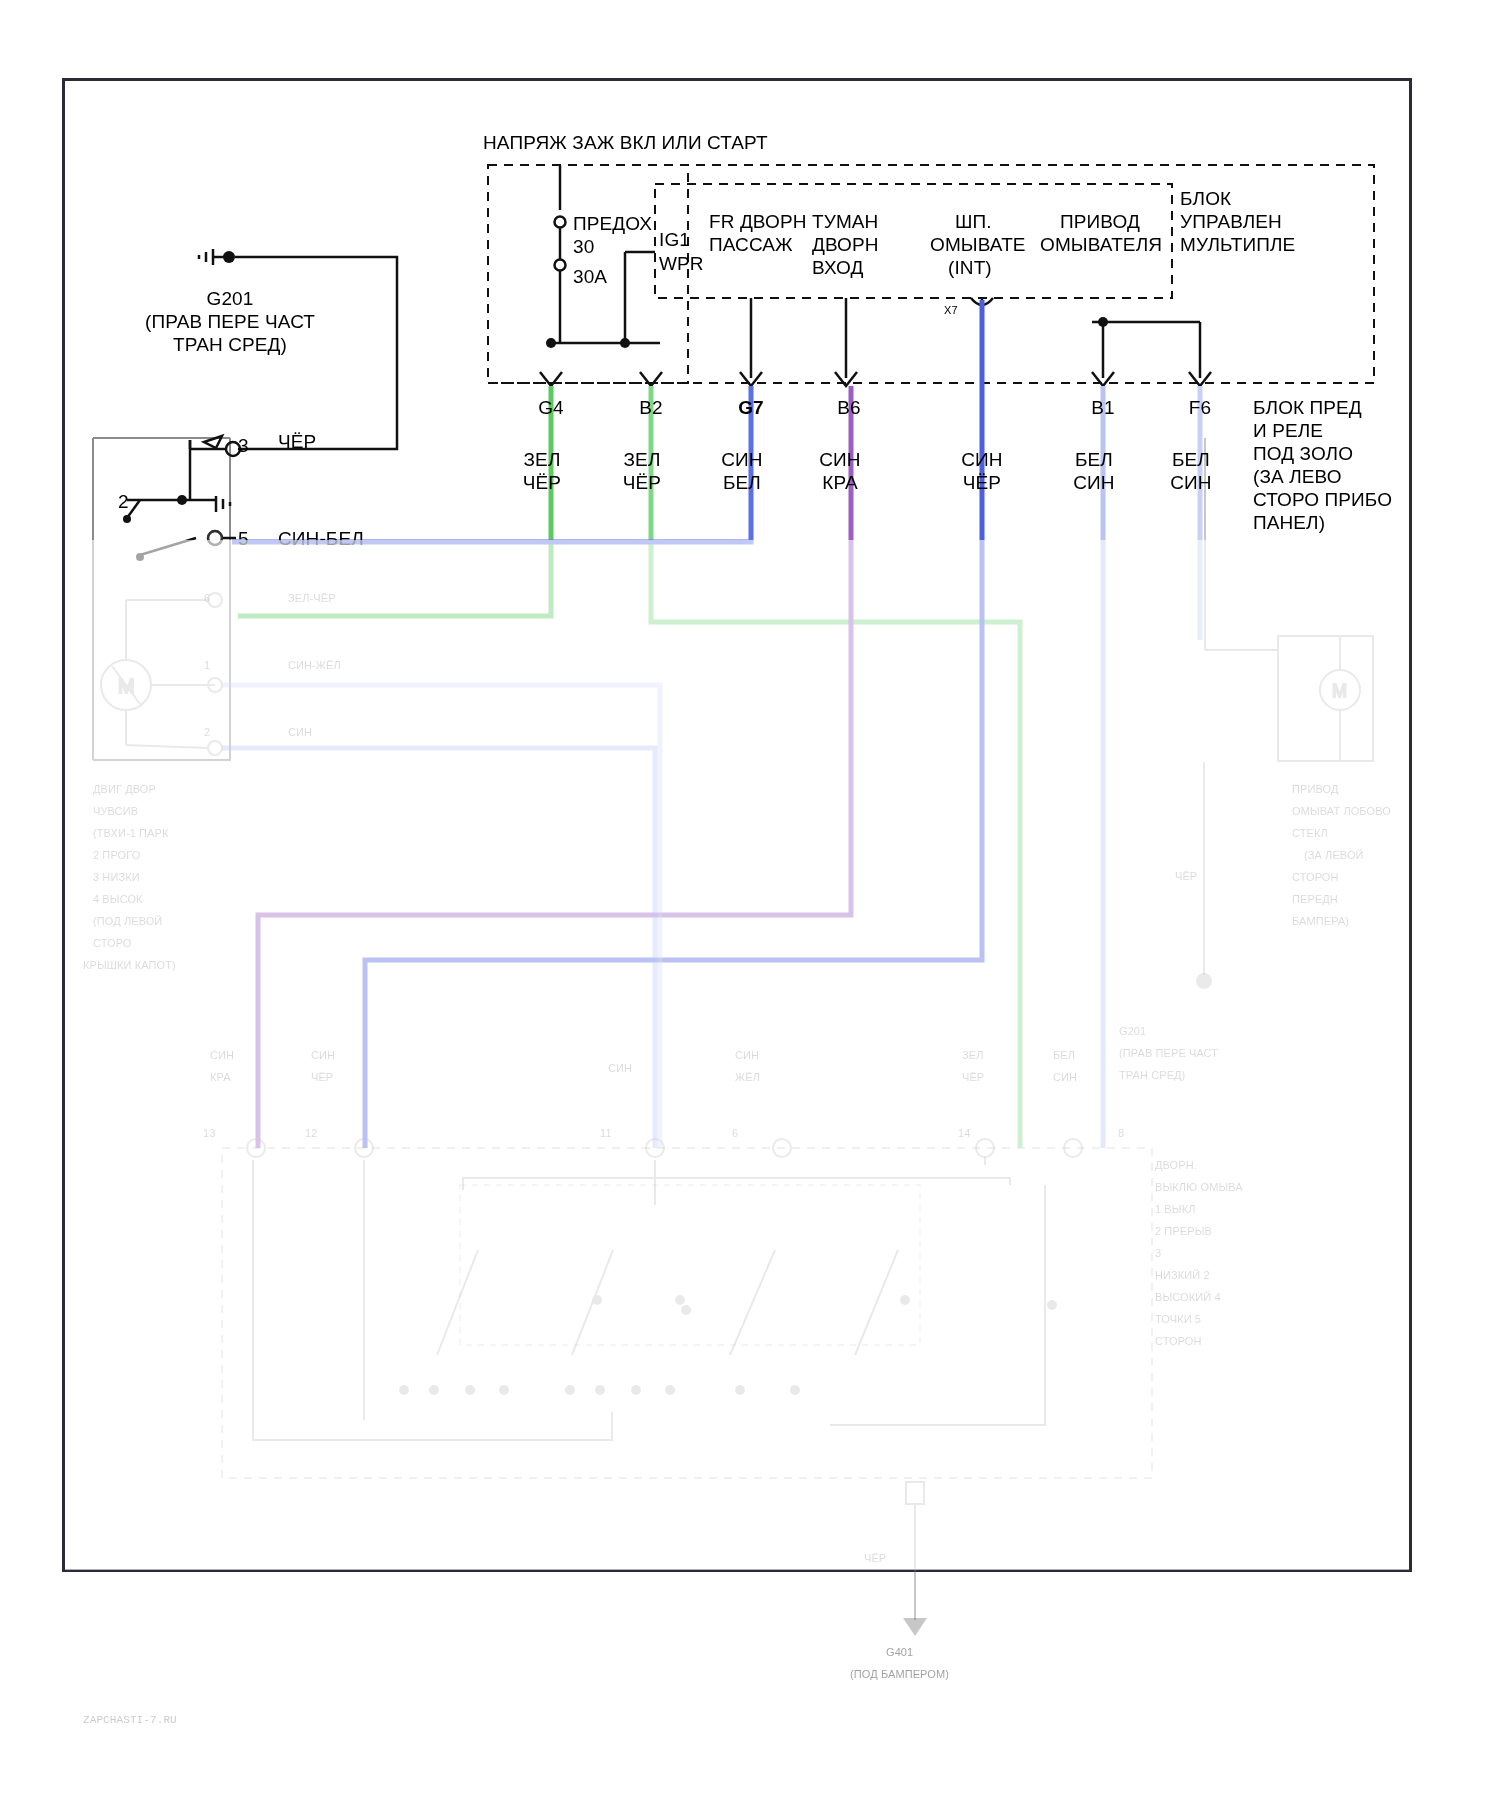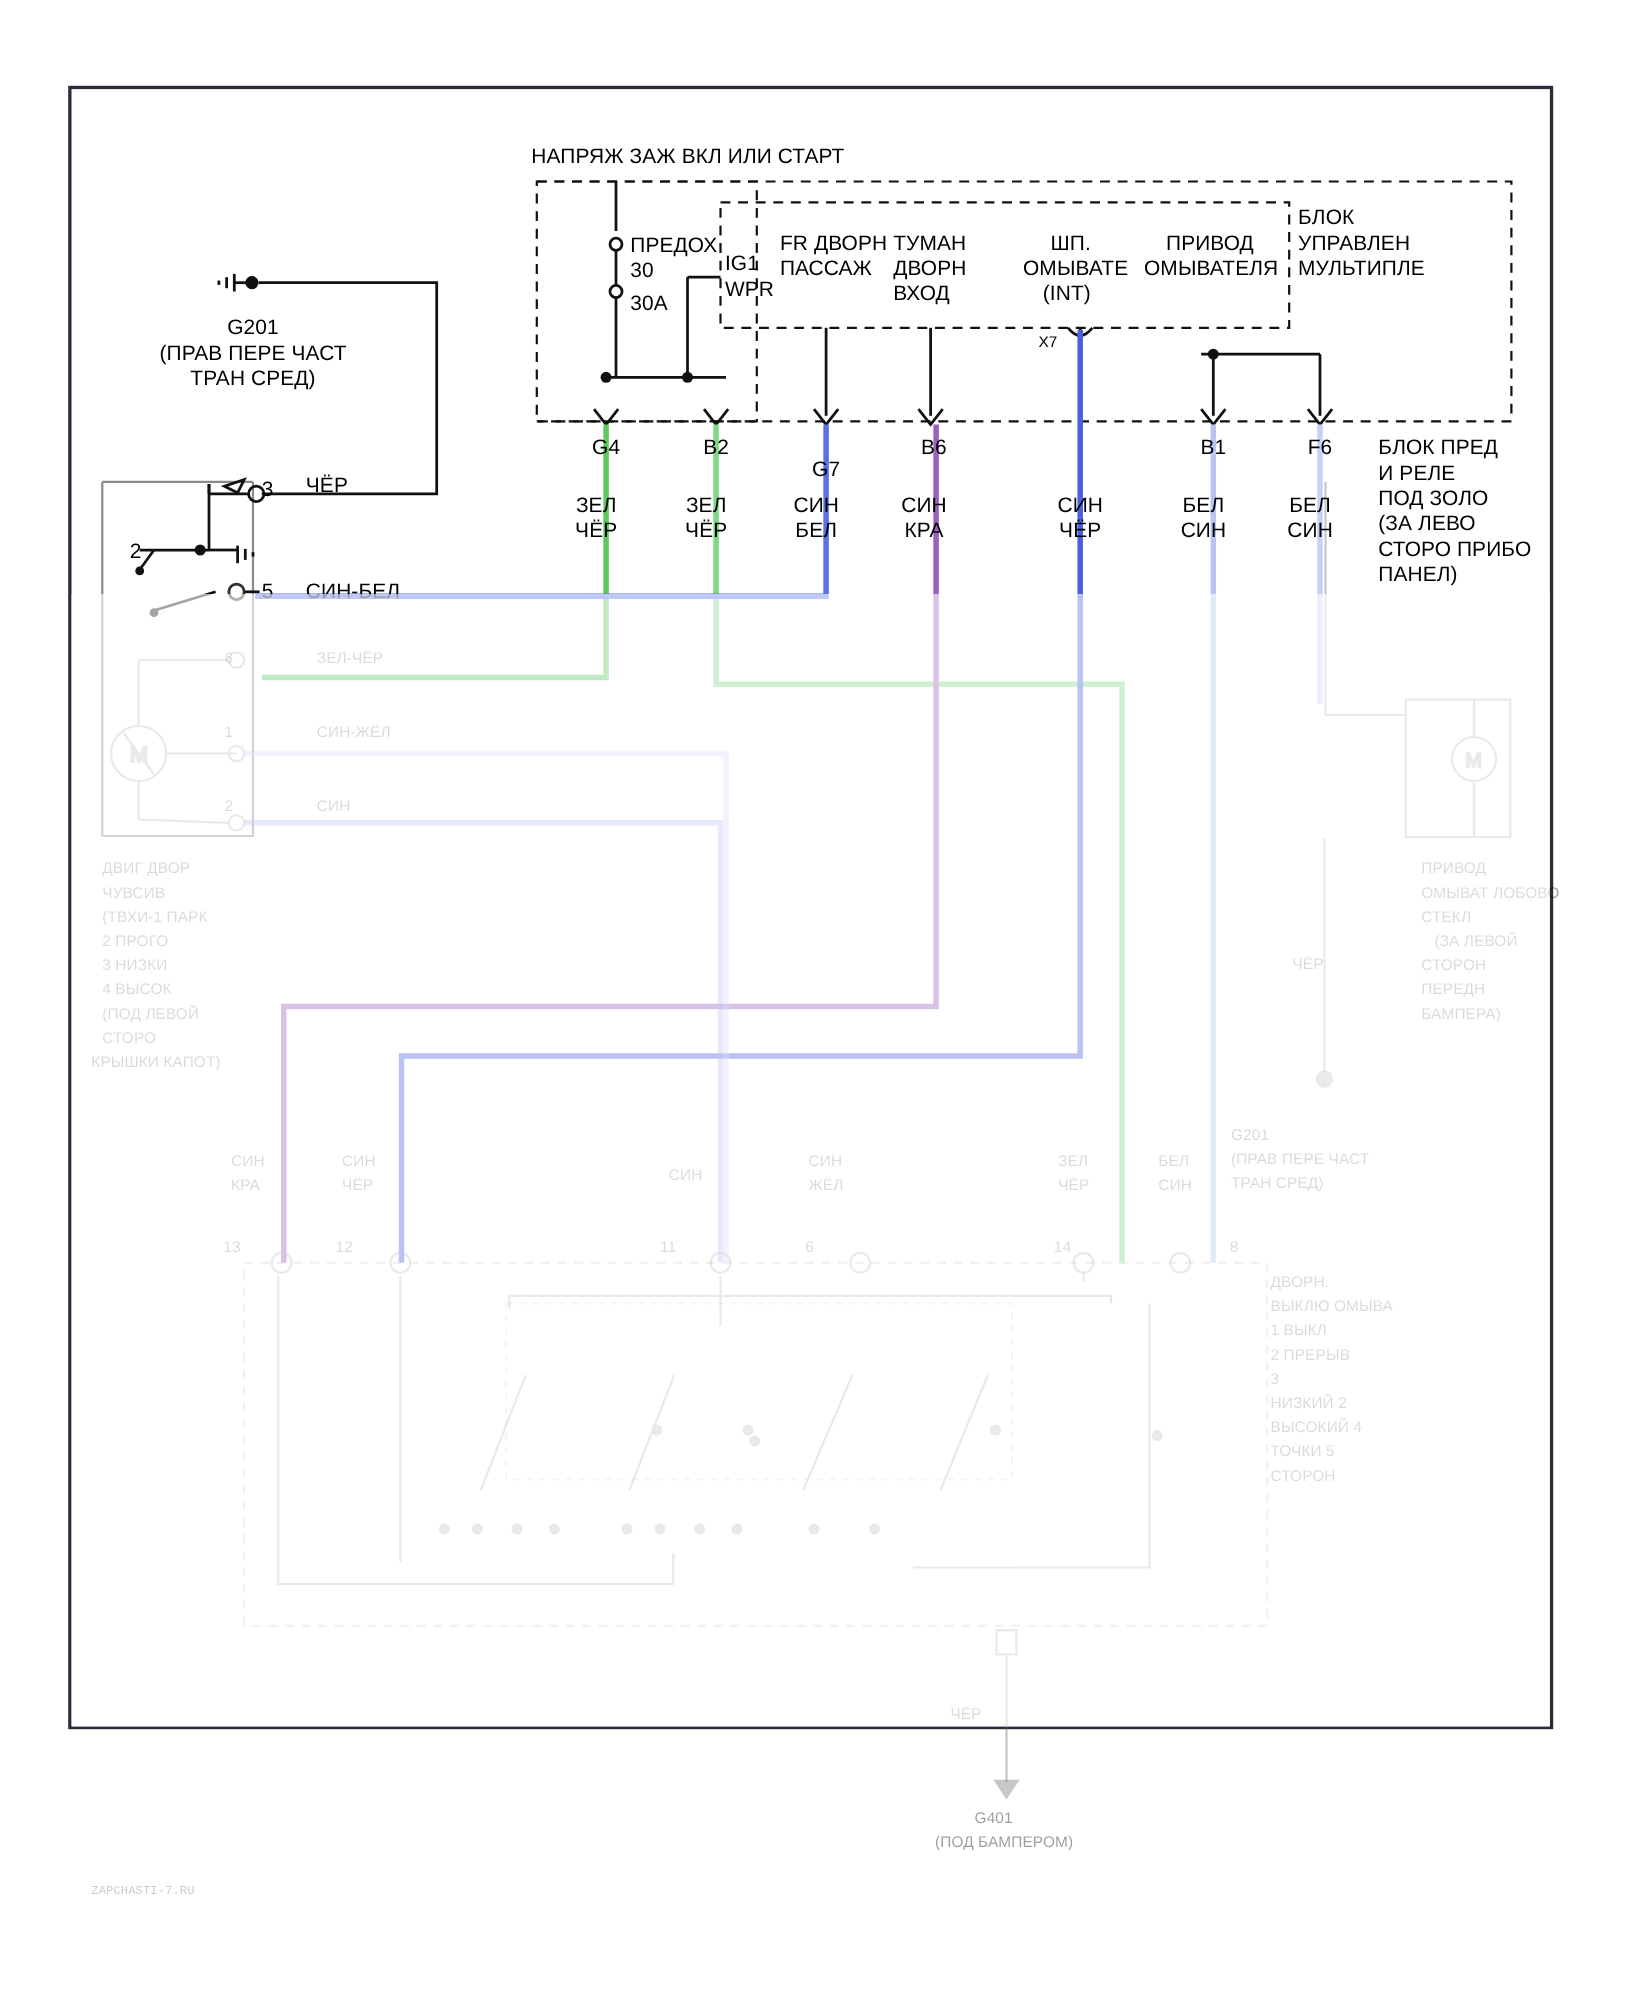--- a/index.html
+++ b/index.html
@@ -37,21 +37,21 @@
     pointer-events: none;
     z-index: 40;
   }
   .lbl {
     position: absolute;
     font-size: 19px;
     line-height: 23px;
     white-space: pre;
     letter-spacing: 0.1px;
   }
-  .lbl.sm { font-size: 14px; line-height: 21px; }
+  .lbl.sm { font-size: 11px; line-height: 21px; }
   .lbl.tiny { font-size: 11px; line-height: 13px; color:#777;font-family:Liberation Mono, monospace; }
   .lbl.c { text-align: center; }
   svg.layer {
     position: absolute;
     left: 0; top: 0;
     width: 1500px; height: 1814px;
     overflow: visible;
   }
   .faded { opacity: 0.38; }
 </style>
@@ -273,21 +273,21 @@
   <div class="lbl c" style="left:110px; top:333px; width:240px;">ТРАН СРЕД)</div>
 
   <div class="lbl c" style="left:514px; top:396px; width:74px;">G4</div>
   <div class="lbl c" style="left:505px; top:448px; width:74px;">ЗЕЛ</div>
   <div class="lbl c" style="left:505px; top:471px; width:74px;">ЧЁР</div>
 
   <div class="lbl c" style="left:614px; top:396px; width:74px;">B2</div>
   <div class="lbl c" style="left:605px; top:448px; width:74px;">ЗЕЛ</div>
   <div class="lbl c" style="left:605px; top:471px; width:74px;">ЧЁР</div>
 
-  <div class="lbl c" style="left:714px; top:416px; width:74px;">G7</div>
+  <div class="lbl c" style="left:714px; top:396px; width:74px;font-weight:bold;">G7</div>
   <div class="lbl c" style="left:705px; top:448px; width:74px;">СИН</div>
   <div class="lbl c" style="left:705px; top:471px; width:74px;">БЕЛ</div>
 
   <div class="lbl c" style="left:812px; top:396px; width:74px;">B6</div>
   <div class="lbl c" style="left:803px; top:448px; width:74px;">СИН</div>
   <div class="lbl c" style="left:803px; top:471px; width:74px;">КРА</div>
 
   <div class="lbl c" style="left:945px; top:448px; width:74px;">СИН</div>
   <div class="lbl c" style="left:945px; top:471px; width:74px;">ЧЁР</div>
 

